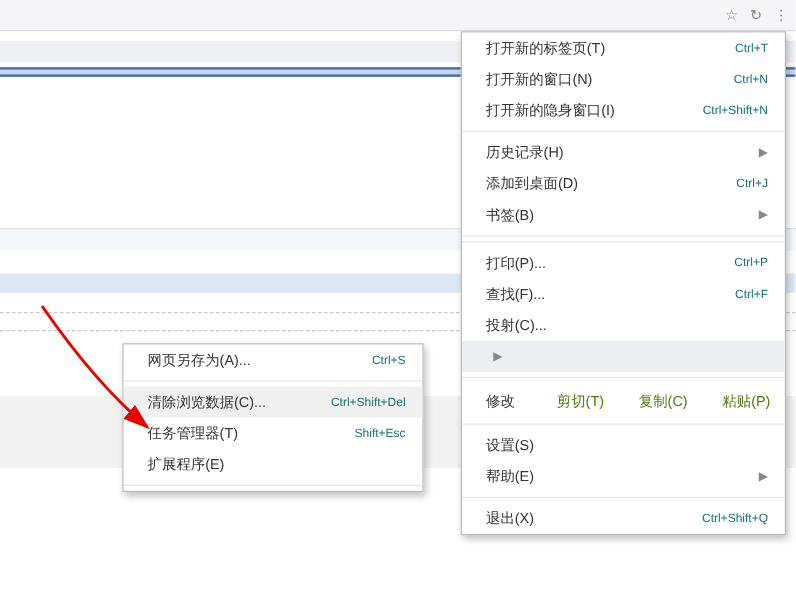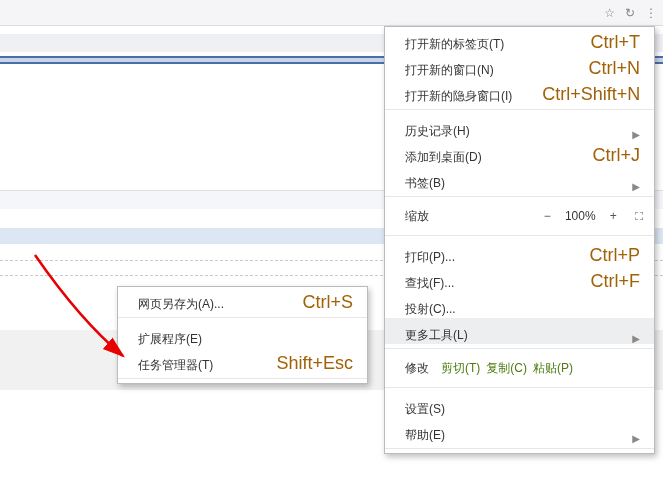--- a/index.html
+++ b/index.html
@@ -1,36 +1,36 @@
 <!DOCTYPE html>
 <html><head>
 <meta charset="utf-8">
 <style>
 html,body{margin:0;padding:0;font-family:"Microsoft YaHei","Segoe UI",Arial,sans-serif;font-size:12px;color:#333;background:#fff;width:663px;height:500px;overflow:hidden;position:relative}
 .bg{position:absolute;left:0;right:0}
 .bg-bar{height:18px}
 .toolbar{position:absolute;top:0;right:0;height:26px;display:flex;align-items:center;gap:10px;padding:0 6px;background:#f5f5f7;border-bottom:1px solid #ddd;width:100%;justify-content:flex-end;box-sizing:border-box}
 .toolbar .icon{opacity:.6}
 .menu{position:absolute;background:#fff;border:1px solid #bbb;box-shadow:2px 3px 6px rgba(0,0,0,.25);font-size:12px;color:#333}
-.menu .item{display:flex;align-items:flex-end;height:26px;padding:0 14px 0 20px;white-space:nowrap}
+.menu .item{display:flex;align-items:center;height:26px;padding:0 14px 0 20px;white-space:nowrap}
 .menu .item .lbl{flex:1;padding-right:30px}
-.menu .item .sc{color:#a16207;font-size:18px}
+.menu .item .sc{color:#0f766e;font-size:10px}
 .menu .item .arr{color:#888;font-size:10px;margin-left:6px}
 .menu .sep{height:1px;background:#e6e6e6;margin:4px 0}
 .menu .item.hover{background:#f0f0f0}
 .menu .item.sel{background:#eceef0}
 .zoom-row{display:flex;align-items:center;height:30px;padding:0 10px 0 20px}
 .zoom-row .zlbl{flex:1}
 .zoom-row .zbtn{width:24px;text-align:center;color:#555}
 .zoom-row .zval{width:42px;text-align:center}
 .zoom-row .fs{margin-left:10px;letter-spacing:1px;color:#555;font-size:11px}
-.edit-row{display:flex;align-items:center;height:30px;padding:0 4px 0 20px;gap:6px}
+.edit-row{display:flex;align-items:center;height:30px;padding:0 4px 0 20px;gap:29px}
 .edit-row .elbl{flex:0 0 auto;padding-right:6px}
 .edit-row .eb{flex:0 0 auto;color:#4d7c0f}
-#submenu{top:286px;left:117px;width:249px}
+#submenu{top:286px;left:102px;width:249px}
 #mainmenu{top:26px;left:384px;width:269px}
 .arrow{position:absolute;pointer-events:none}
 </style>
 </head>
 <body>
 
 <div class="bg bg-bar" style="top:34px;background:#eef0f3"></div>
 <div class="bg bg-bar" style="top:56px;background:#c7d6e8;border-top:2px solid #4a6ea9;border-bottom:2px solid #4a6ea9;height:4px"></div>
 <div class="bg bg-bar" style="top:190px;background:#f4f6f9;height:18px;border-top:1px solid #e1e1e1"></div>
 <div class="bg bg-bar" style="top:228px;background:#dde7f3;height:16px"></div>
@@ -63,73 +63,73 @@
     </div>
   <div class="item">
       <span class="lbl">添加到桌面(D)</span>
       <span class="sc">Ctrl+J</span>
     </div>
   <div class="item">
       <span class="lbl">书签(B)</span>
       <span class="arr">▶</span>
     </div>
   <div class="sep"></div>
-  <div class="zoom-row">
-    <span class="zlbl">缩放</span>
-    <span class="zbtn">−</span>
-    <span class="zval">100%</span>
-    <span class="zbtn">+</span>
-    <span class="fs">⛶</span>
-  </div>
   <div class="sep"></div>
   <div class="item">
       <span class="lbl">打印(P)...</span>
       <span class="sc">Ctrl+P</span>
     </div>
   <div class="item">
       <span class="lbl">查找(F)...</span>
       <span class="sc">Ctrl+F</span>
     </div>
   <div class="item">
       <span class="lbl">投射(C)...</span>
     </div>
   <div class="item sel">
-      <span class="lbl">更多工具(L)</span>
       <span class="arr">▶</span>
     </div>
   <div class="sep"></div>
   <div class="edit-row">
     <span class="elbl">修改</span>
     <span class="eb">剪切(T)</span>
     <span class="eb">复制(C)</span>
     <span class="eb">粘贴(P)</span>
   </div>
   <div class="sep"></div>
   <div class="item">
       <span class="lbl">设置(S)</span>
     </div>
   <div class="item">
       <span class="lbl">帮助(E)</span>
       <span class="arr">▶</span>
     </div>
   <div class="sep"></div>
+  <div class="item">
+      <span class="lbl">退出(X)</span>
+      <span class="sc">Ctrl+Shift+Q</span>
+    </div>
 </div>
 
 <div id="submenu" class="menu">
   <div class="item">
       <span class="lbl">网页另存为(A)...</span>
       <span class="sc">Ctrl+S</span>
     </div>
   <div class="sep"></div>
-  <div class="item">
-      <span class="lbl">扩展程序(E)</span>
+  <div class="item hover">
+      <span class="lbl">清除浏览数据(C)...</span>
+      <span class="sc">Ctrl+Shift+Del</span>
     </div>
   <div class="item">
       <span class="lbl">任务管理器(T)</span>
       <span class="sc">Shift+Esc</span>
+    </div>
+  <div class="item">
+      <span class="lbl">扩展程序(E)</span>
     </div>
   <div class="sep"></div>
 </div>
 
 <svg class="arrow" width="663" height="500">
   <defs>
       <marker id="ah" markerWidth="10" markerHeight="10" refX="8" refY="3" orient="auto">
         <path d="M0,0 L9,3 L0,6 Z" fill="#e80000"></path>
       </marker>
     </defs>

